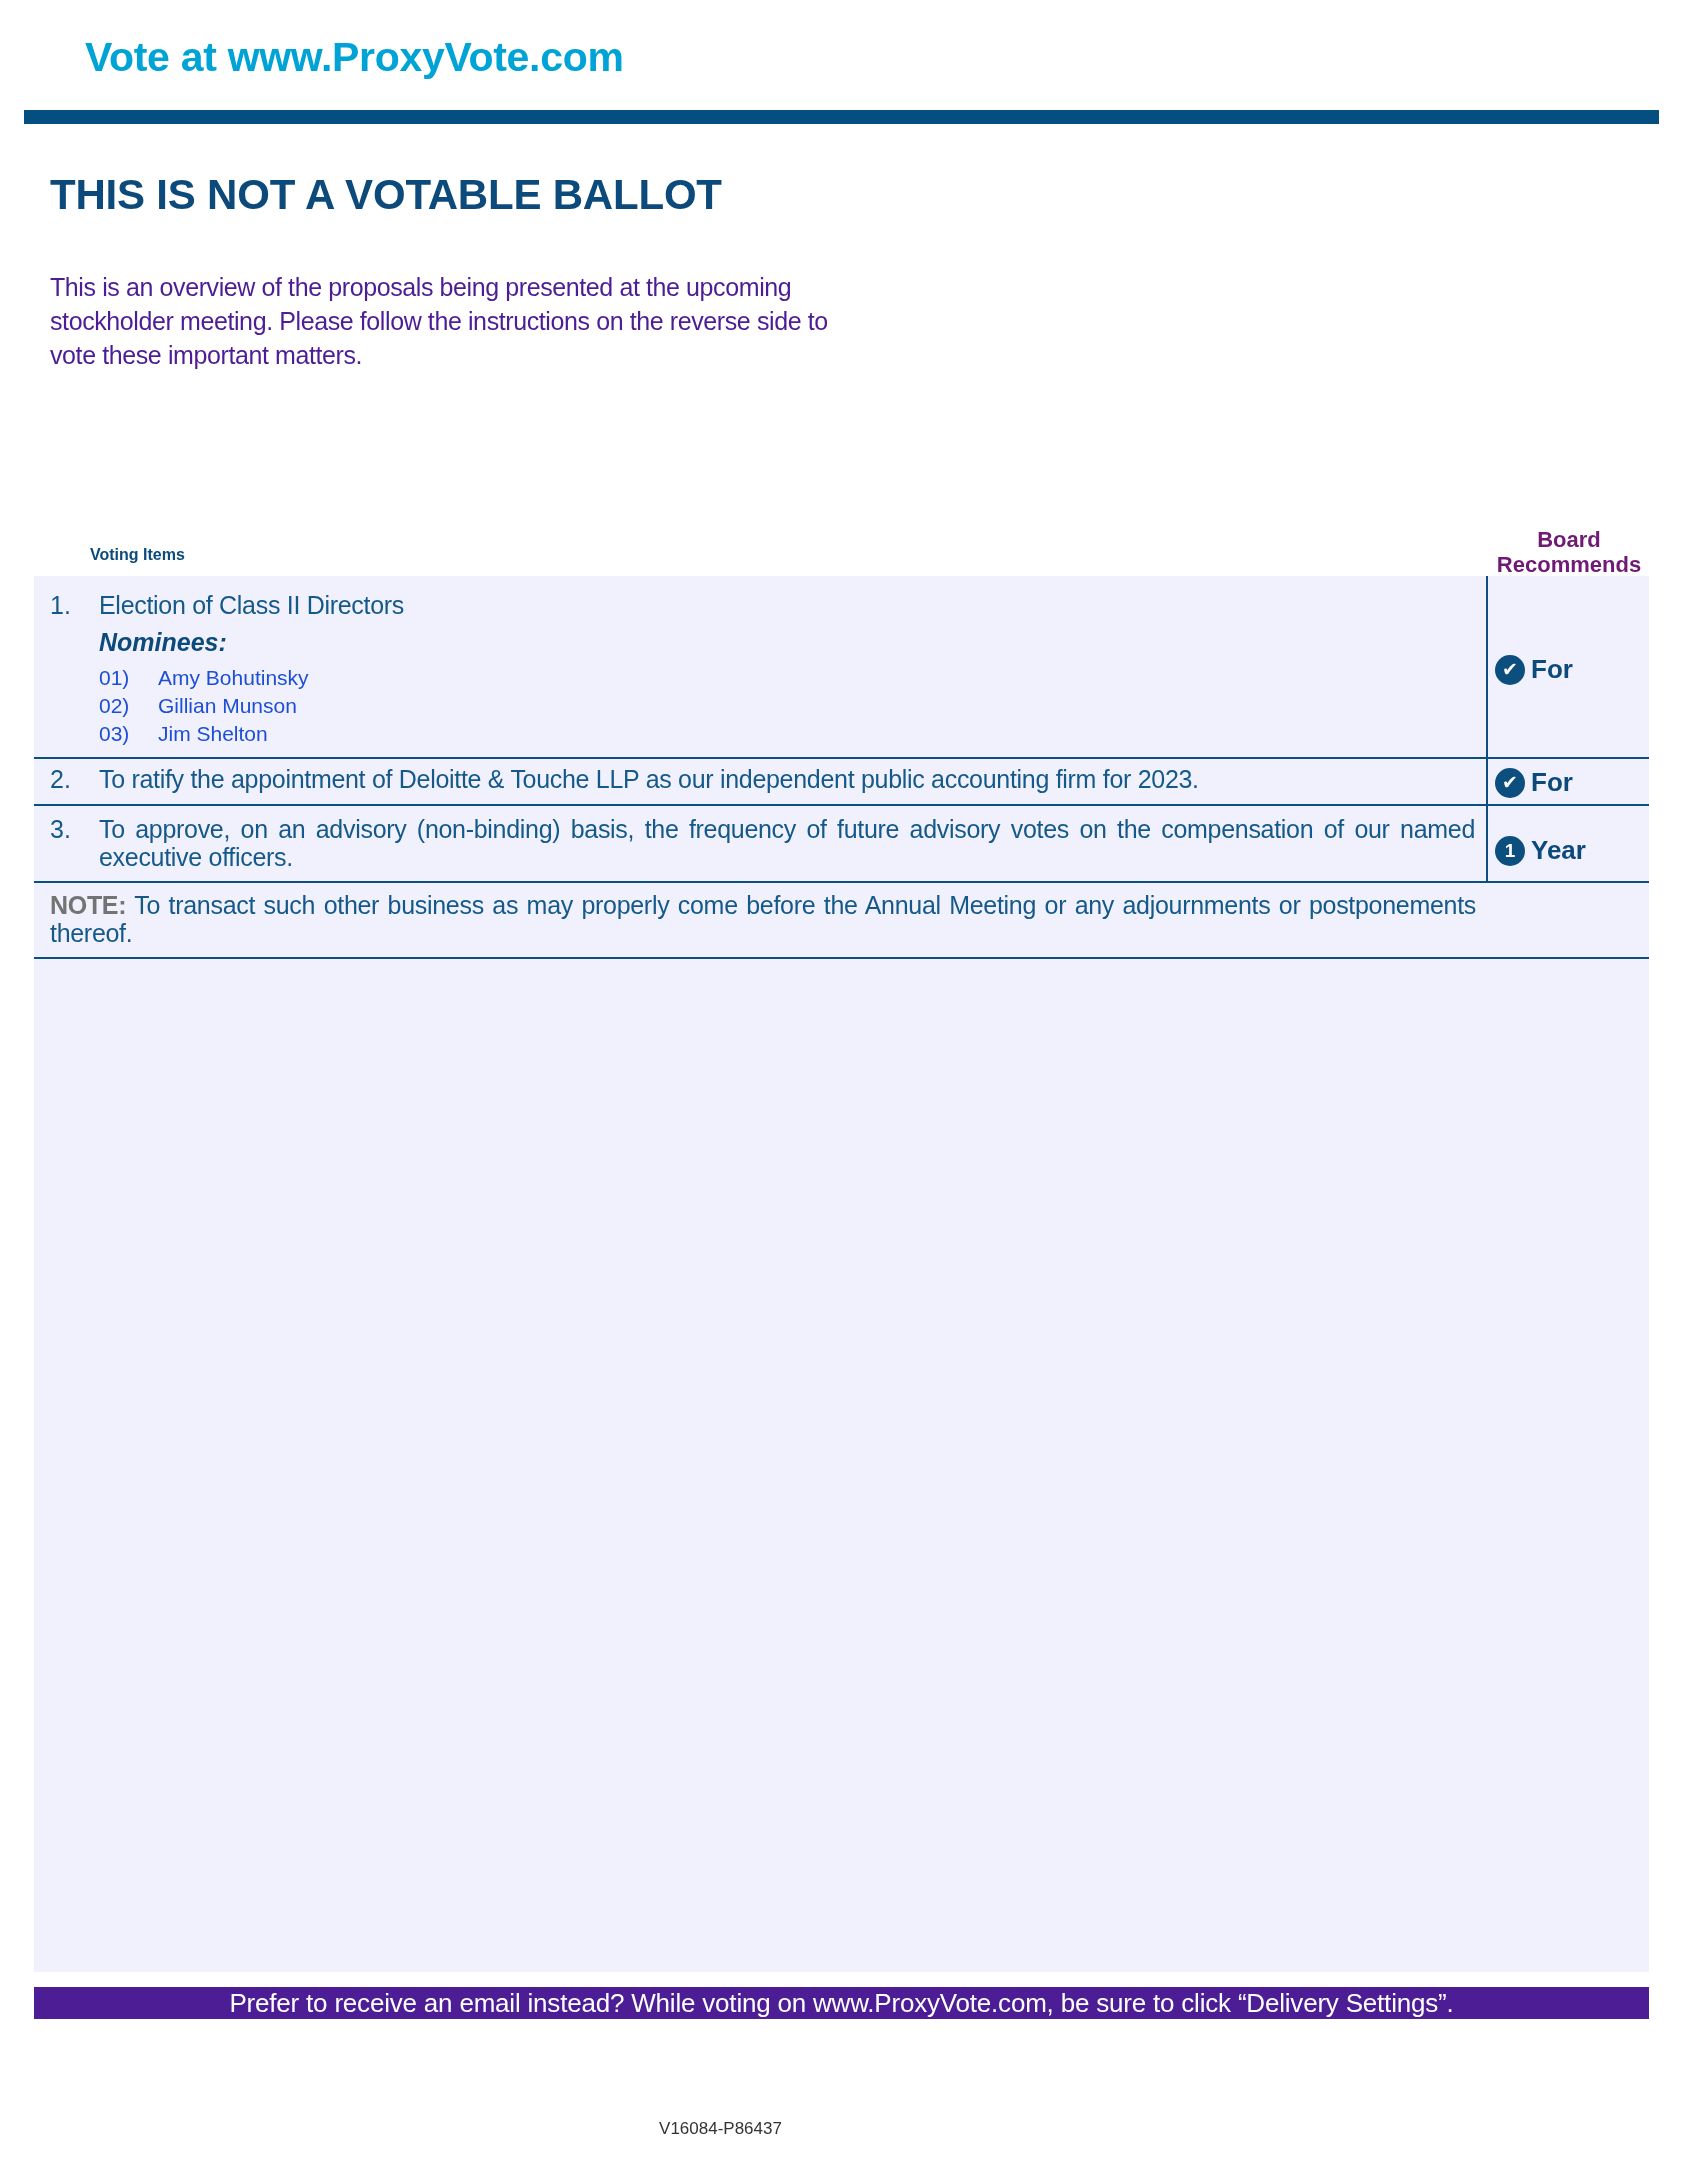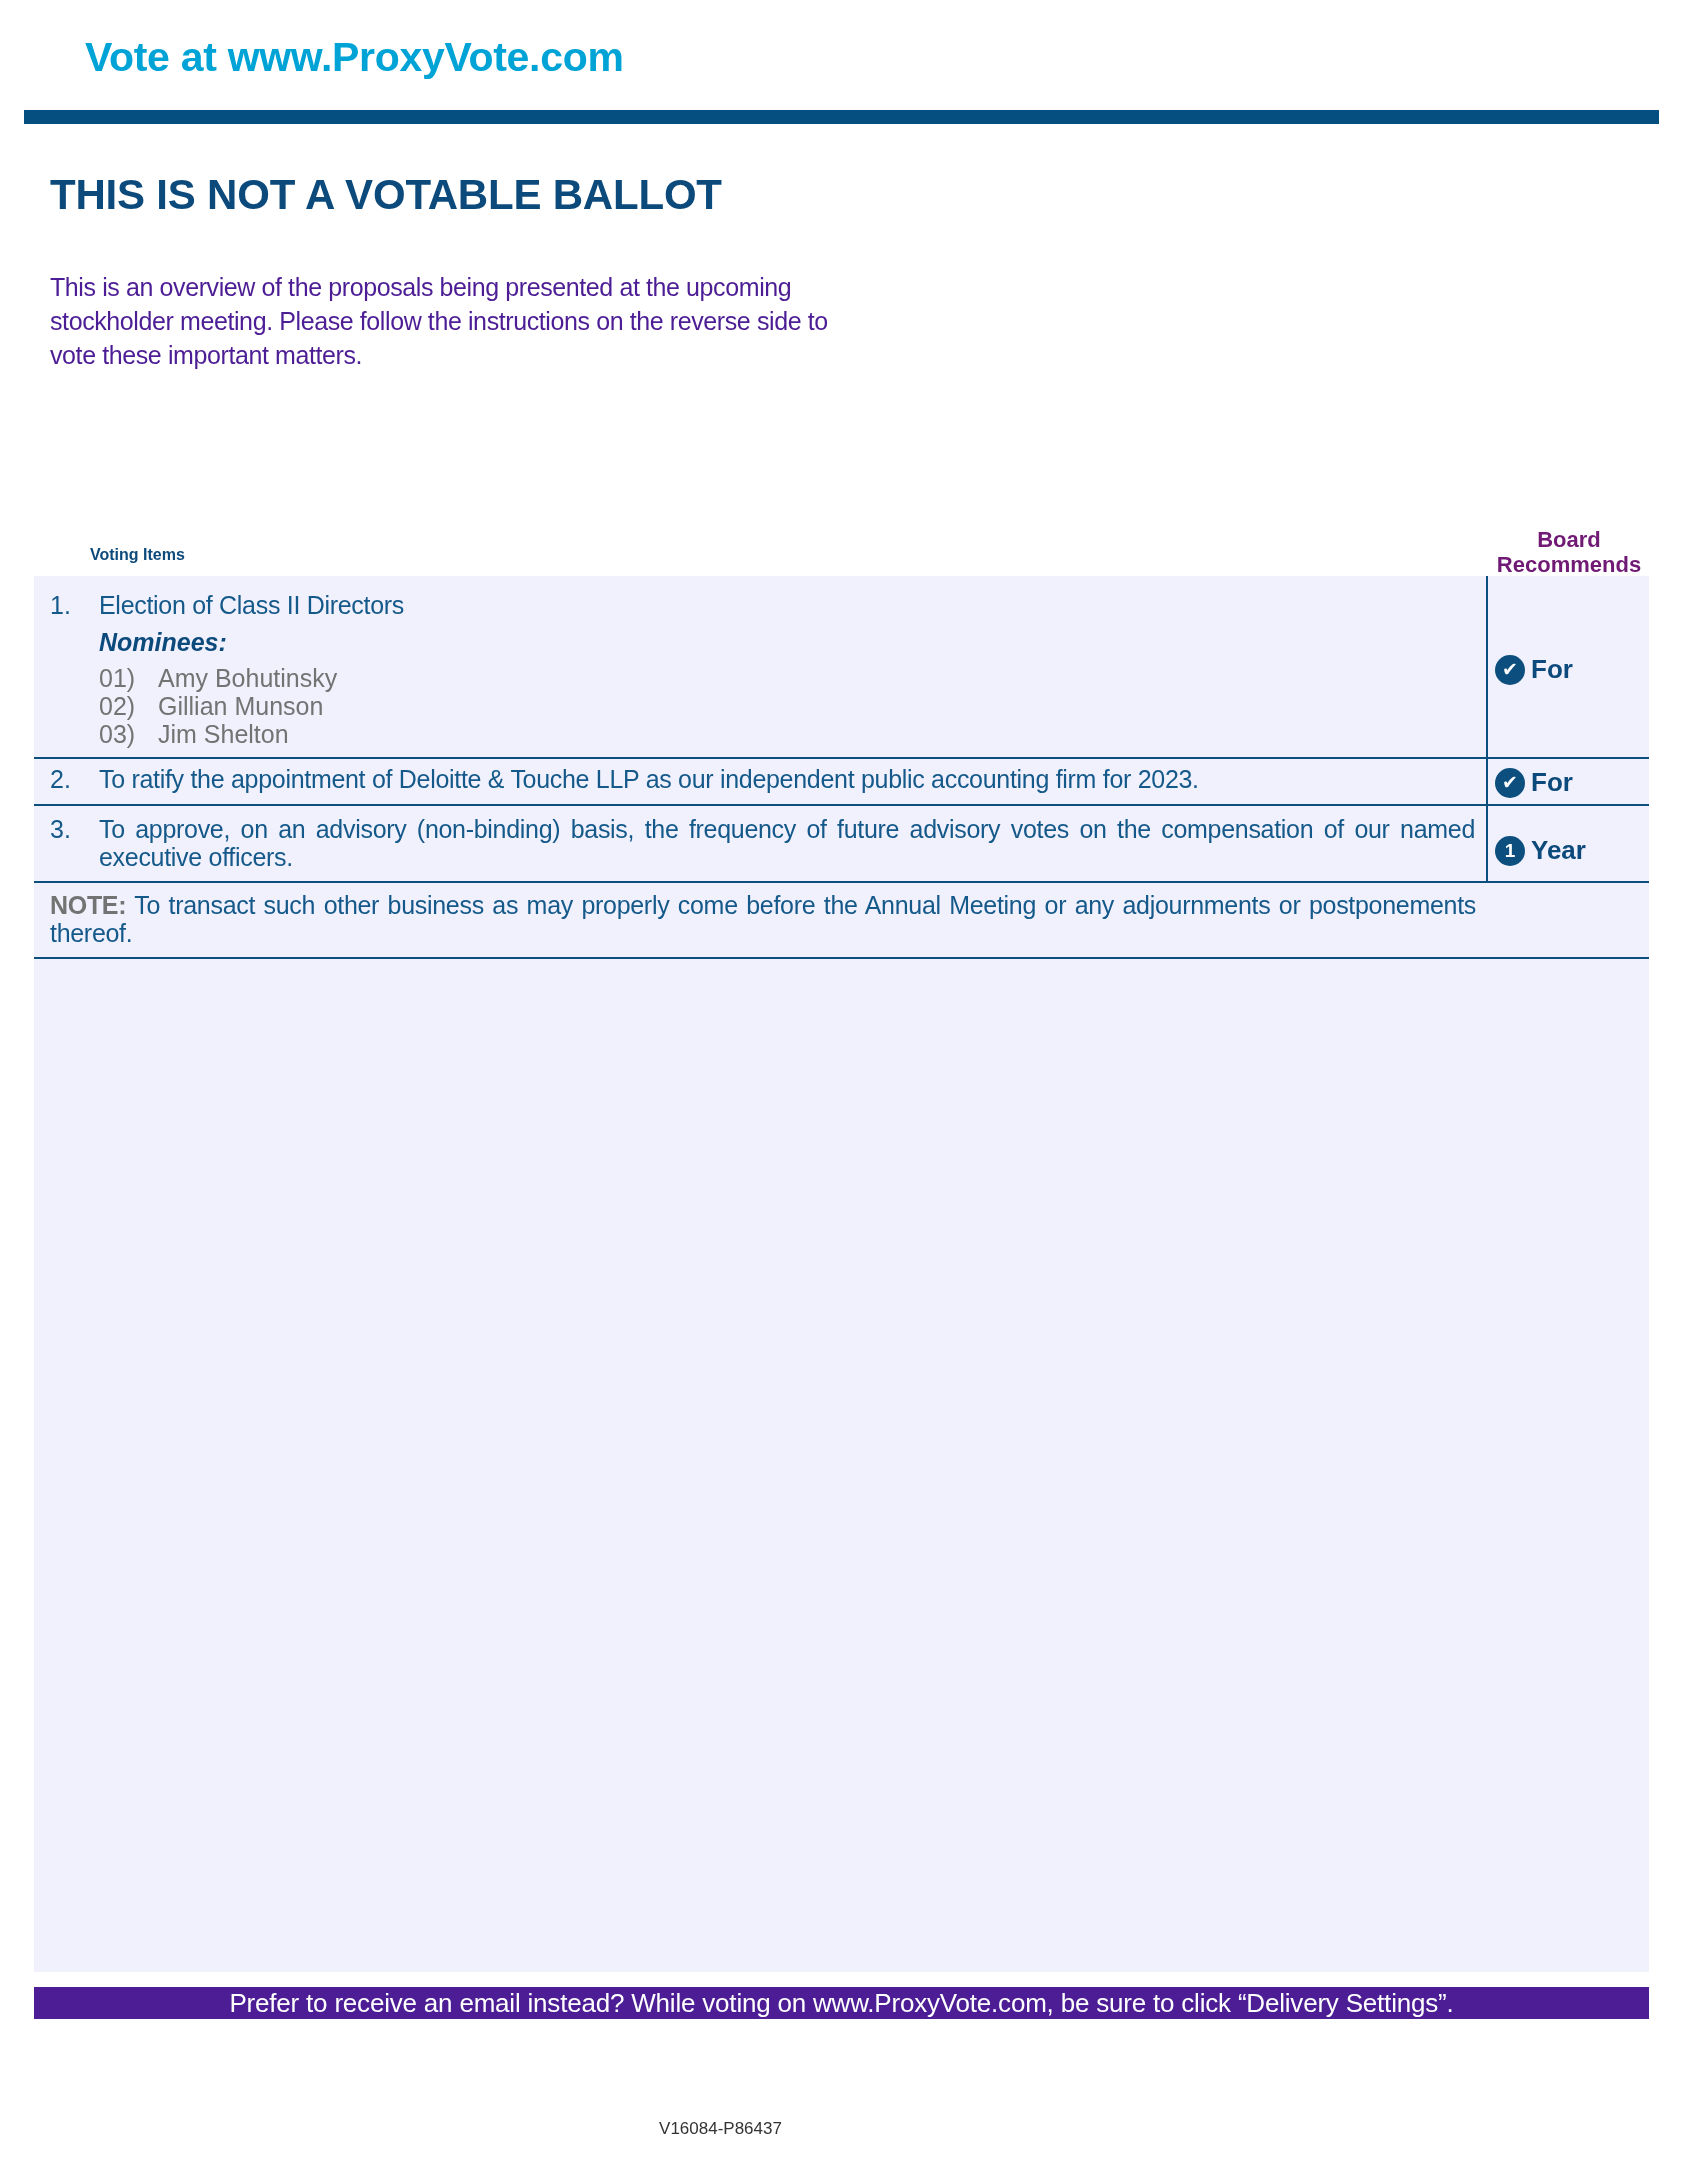--- a/index.html
+++ b/index.html
@@ -12,21 +12,21 @@
   .intro{left:50px;top:242px;width:782px;font-size:25px;line-height:34px;color:#4c1d95;font-weight:normal;letter-spacing:-0.4px;margin-top:28px;}
   .col-head-left{left:50px;top:546px;font-size:16px;font-weight:bold;color:#0c4a7c;margin-left:40px;}
   .col-head-right{left:1487px;top:527px;width:164px;text-align:center;font-size:22px;font-weight:bold;color:#701a75;line-height:25px;}
   .panel{left:34px;top:576px;width:1615px;height:1396px;background:#f1f1fd;}
   .vdiv{left:1486px;top:576px;width:2px;height:307px;background:#0c4f7f;}
   .hline{left:34px;width:1615px;height:2px;background:#0c4f7f;}
   .num{position:absolute;font-size:25px;color:#14598a;}
   .txt{position:absolute;font-size:25px;color:#14598a;letter-spacing:-0.3px;}
   .justify{text-align:justify;text-align-last:left;line-height:28px;}
   .nomhead{position:absolute;font-size:25px;font-weight:bold;color:#0c4a7c;}
-  .nomrow{position:absolute;font-size:25px;color:#737373;line-height:28px;}
+  .nomrow{position:absolute;font-size:21px;color:#1d4ed8;line-height:28px;}
   .nomrow .nn{display:inline-block;width:59px;}
   .rec{position:absolute;left:1495px;display:flex;align-items:center;gap:6px;}
   .rec .ic{width:30px;height:30px;border-radius:50%;background:#0c4f7f;display:flex;align-items:center;justify-content:center;color:#fff;font-weight:bold;font-size:19px;}
   .rec .lbl{font-size:26px;font-weight:bold;color:#0c4a7c;}
   .footer{left:34px;top:1987px;width:1615px;height:32px;background:#4c1d95;color:#ffffff;
           font-size:26px;display:flex;align-items:center;justify-content:center;letter-spacing:-0.2px;white-space:nowrap;}
   .code{left:0;top:2119px;width:1441px;text-align:center;font-size:17px;color:#333333;}
 </style>
 </head>
 <body>

